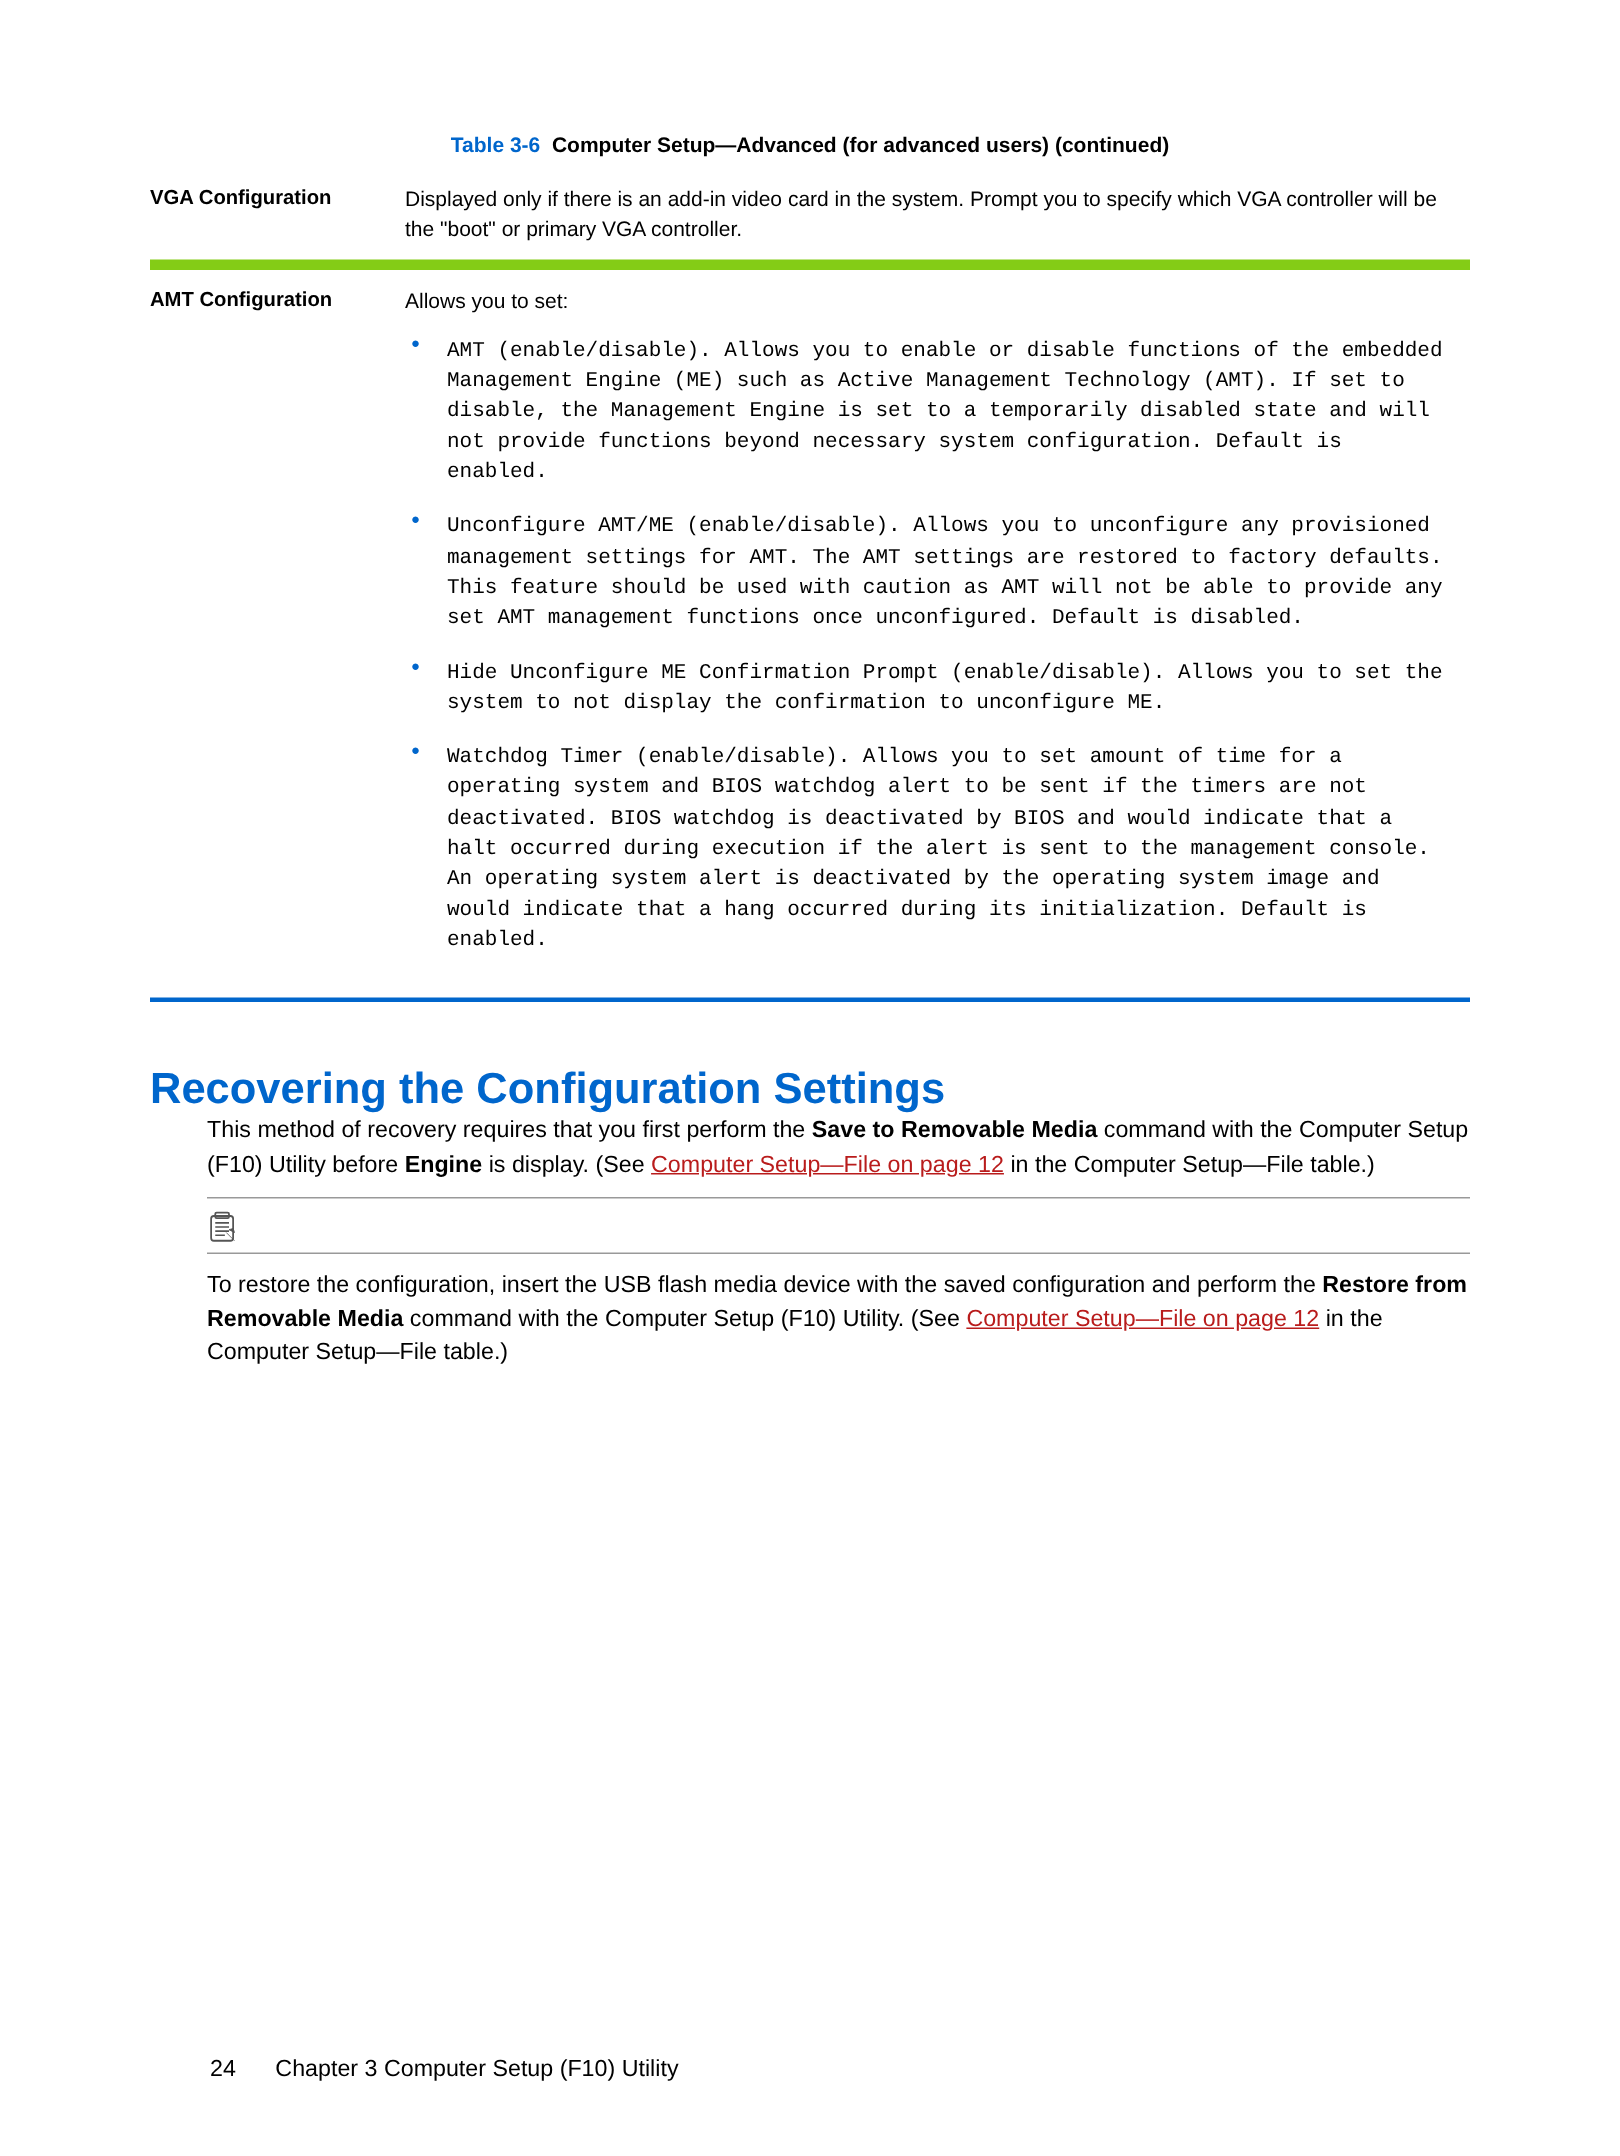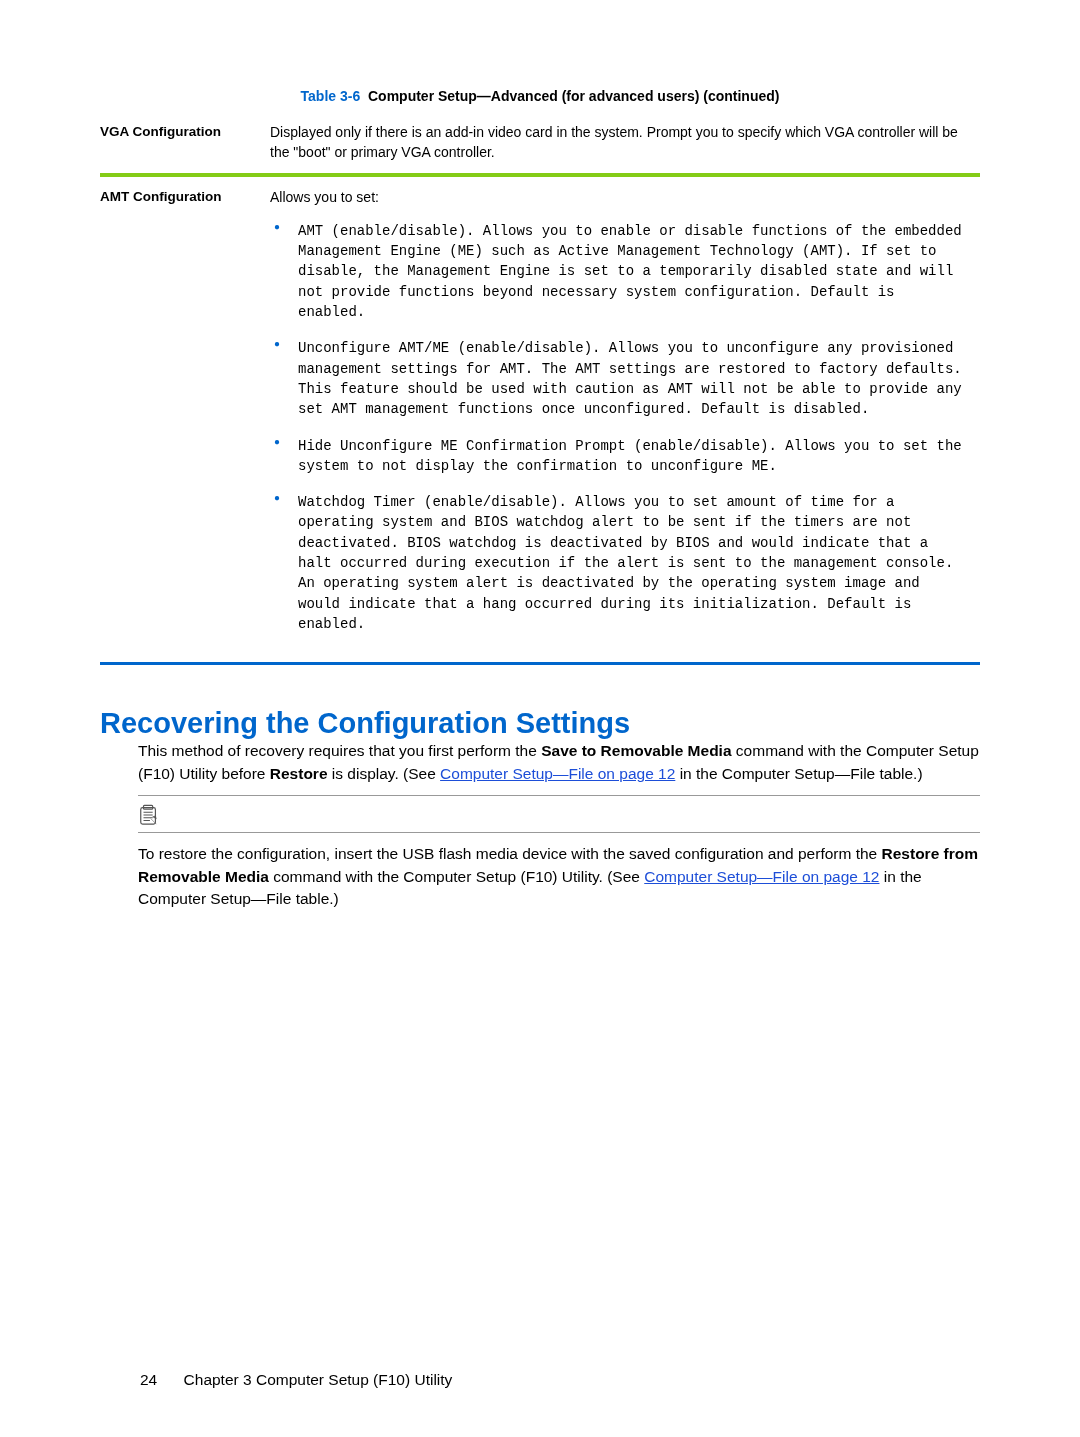--- a/index.html
+++ b/index.html
@@ -34,21 +34,21 @@
     padding: 10px 12px 10px 0;
     font-size: 14px;
     line-height: 1.45;
   }
   .setup-table .label-col {
     width: 170px;
     font-weight: bold;
     font-size: 13.5px;
   }
   .row-divider td {
-    border-bottom: 4px solid #84cc16;
+    border-bottom: 7px solid #84cc16;
   }
   .table-bottom-border {
     height: 3px;
     background: #0066cc;
     margin-top: 2px;
     margin-bottom: 42px;
   }
   .bullet-list {
     list-style: none;
     padding-left: 0;
@@ -77,21 +77,21 @@
   }
   .body-indent {
     padding-left: 38px;
   }
   .para {
     font-size: 15.5px;
     line-height: 1.45;
     margin-bottom: 6px;
   }
   .link {
-    color: #1d4ed8;
+    color: #b91c1c;
     text-decoration: underline;
   }
   .note-block {
     border-top: 1px solid #999;
     border-bottom: 1px solid #999;
     padding: 6px 0 6px 0;
     margin: 10px 0 10px 0;
     display: flex;
     align-items: flex-start;
     gap: 6px;
@@ -149,21 +149,21 @@
     </td>
   </tr>
 </tbody>
   </table>
 <div class="table-bottom-border"></div>
 
 <h1 class="section-title">Recovering the Configuration Settings</h1>
 
 <div class="body-indent">
   <p class="para">
-    <span>This method of recovery requires that you first perform the </span><strong>Save to Removable Media</strong><span> command with the Computer Setup (F10) Utility before </span><strong>Restore</strong><span> is display. (See </span><a href="#" class="link">Computer Setup—File on page 12</a><span> in the Computer Setup—File table.)</span>
+    <span>This method of recovery requires that you first perform the </span><strong>Save to Removable Media</strong><span> command with the Computer Setup (F10) Utility before </span><strong>Engine</strong><span> is display. (See </span><a href="#" class="link">Computer Setup—File on page 12</a><span> in the Computer Setup—File table.)</span>
   </p>
 
   <div class="note-block">
     <span class="note-icon">
       <svg viewBox="0 0 24 24" width="22" height="22">
         <rect x="3" y="4" width="16" height="18" rx="2" fill="none" stroke="#555" stroke-width="1.3"></rect>
         <rect x="6" y="1.5" width="10" height="4" rx="1" fill="none" stroke="#555" stroke-width="1.3"></rect>
         <line x1="6" y1="9" x2="16" y2="9" stroke="#555" stroke-width="1.1"></line>
         <line x1="6" y1="12" x2="16" y2="12" stroke="#555" stroke-width="1.1"></line>
         <line x1="6" y1="15" x2="16" y2="15" stroke="#555" stroke-width="1.1"></line>

